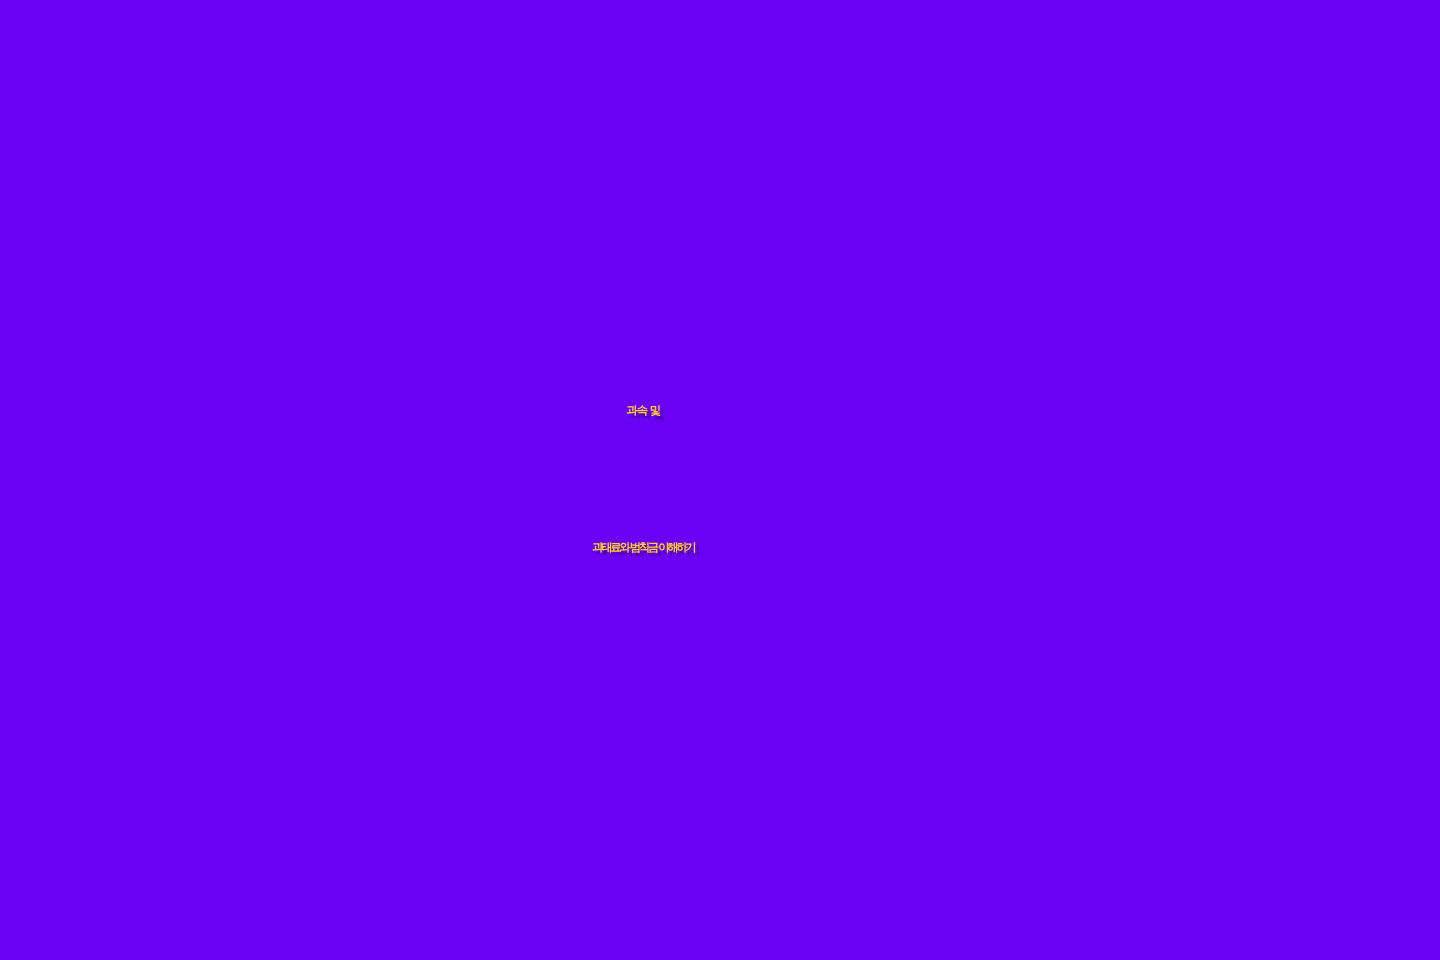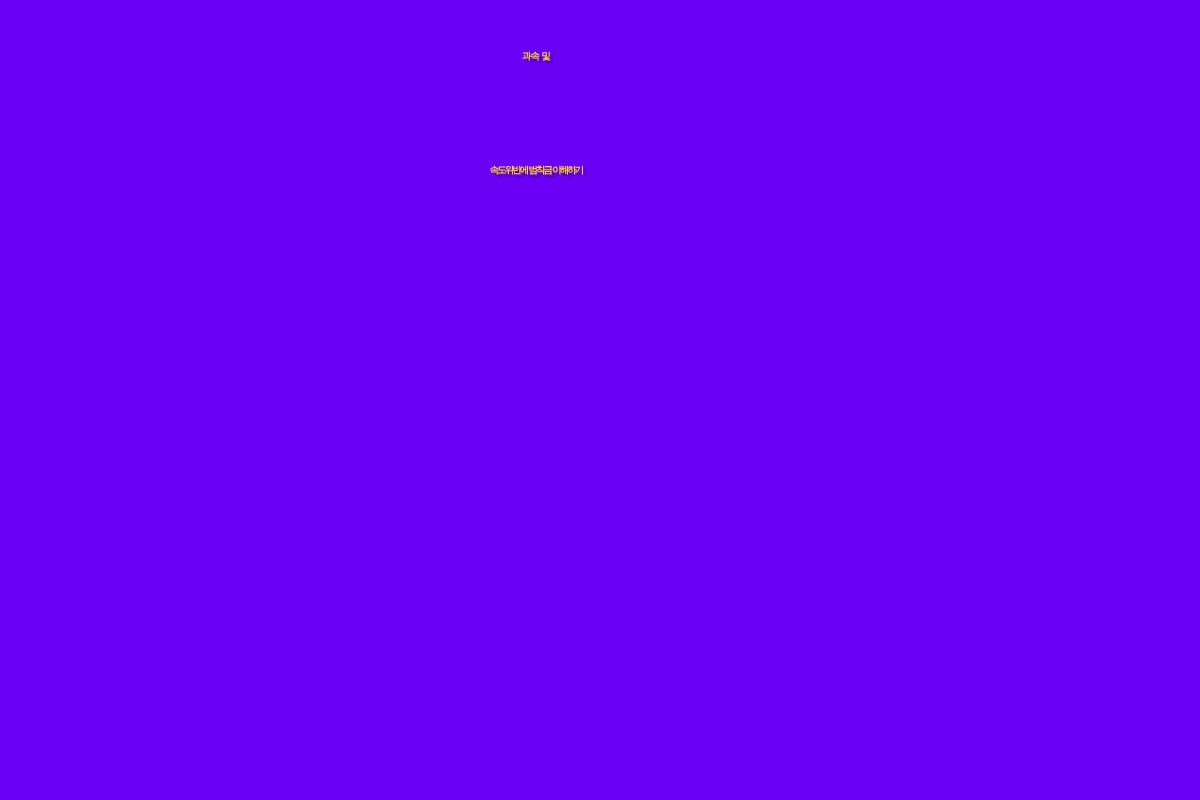--- a/index.html
+++ b/index.html
@@ -15,21 +15,21 @@
     background: #6a00f4;
     font-family: "DejaVu Sans", "Liberation Sans", sans-serif;
   }
 
   #banner {
     position: relative;
     width: 1072px;
     height: 800px;
     background: #6a00f4;
     display: flex;
-    align-items: flex-start;
+    align-items: center;
     justify-content: center;
     box-sizing: border-box;
   }
 
   #headline {
     width: 100%;
     text-align: center;
     color: #ffd02e;
     font-family: "DejaVu Sans", "Liberation Sans", sans-serif;
     font-weight: 700;
@@ -54,16 +54,16 @@
     letter-spacing: -2px;
   }
 </style>
 </head>
 <body style="background: rgb(106, 0, 244);">
 
 <div id="banner" style="background: rgb(106, 0, 244);">
 
   <div id="headline" style="color: rgb(255, 208, 46); text-shadow: rgba(40, 0, 90, 0.45) 3px 3px 0px; text-align: center;">
     <span class="headline-line line-1" style="font-size: 9.5px;">과속 및</span>
-    <span class="headline-line line-3" style="font-size: 9.5px;">속도위반에 범칙금 이해하기</span>
+    <span class="headline-line line-3" style="font-size: 9.5px;">과태료와 범칙금 이해하기</span>
   </div>
 
 </div>
 
 </body></html>

